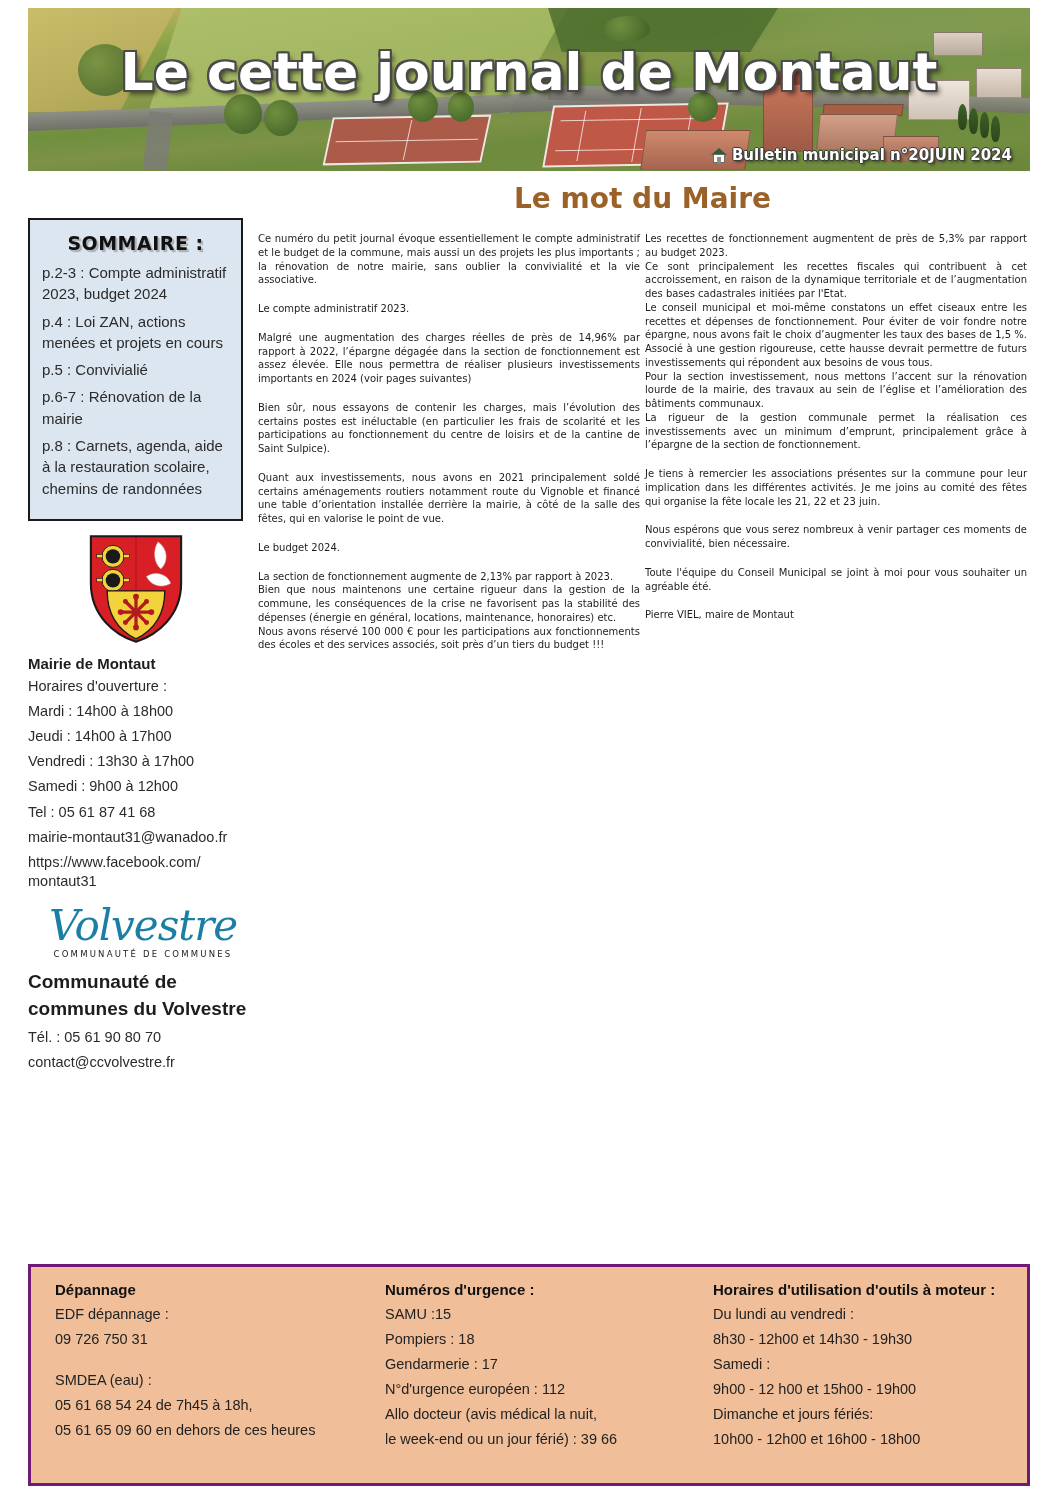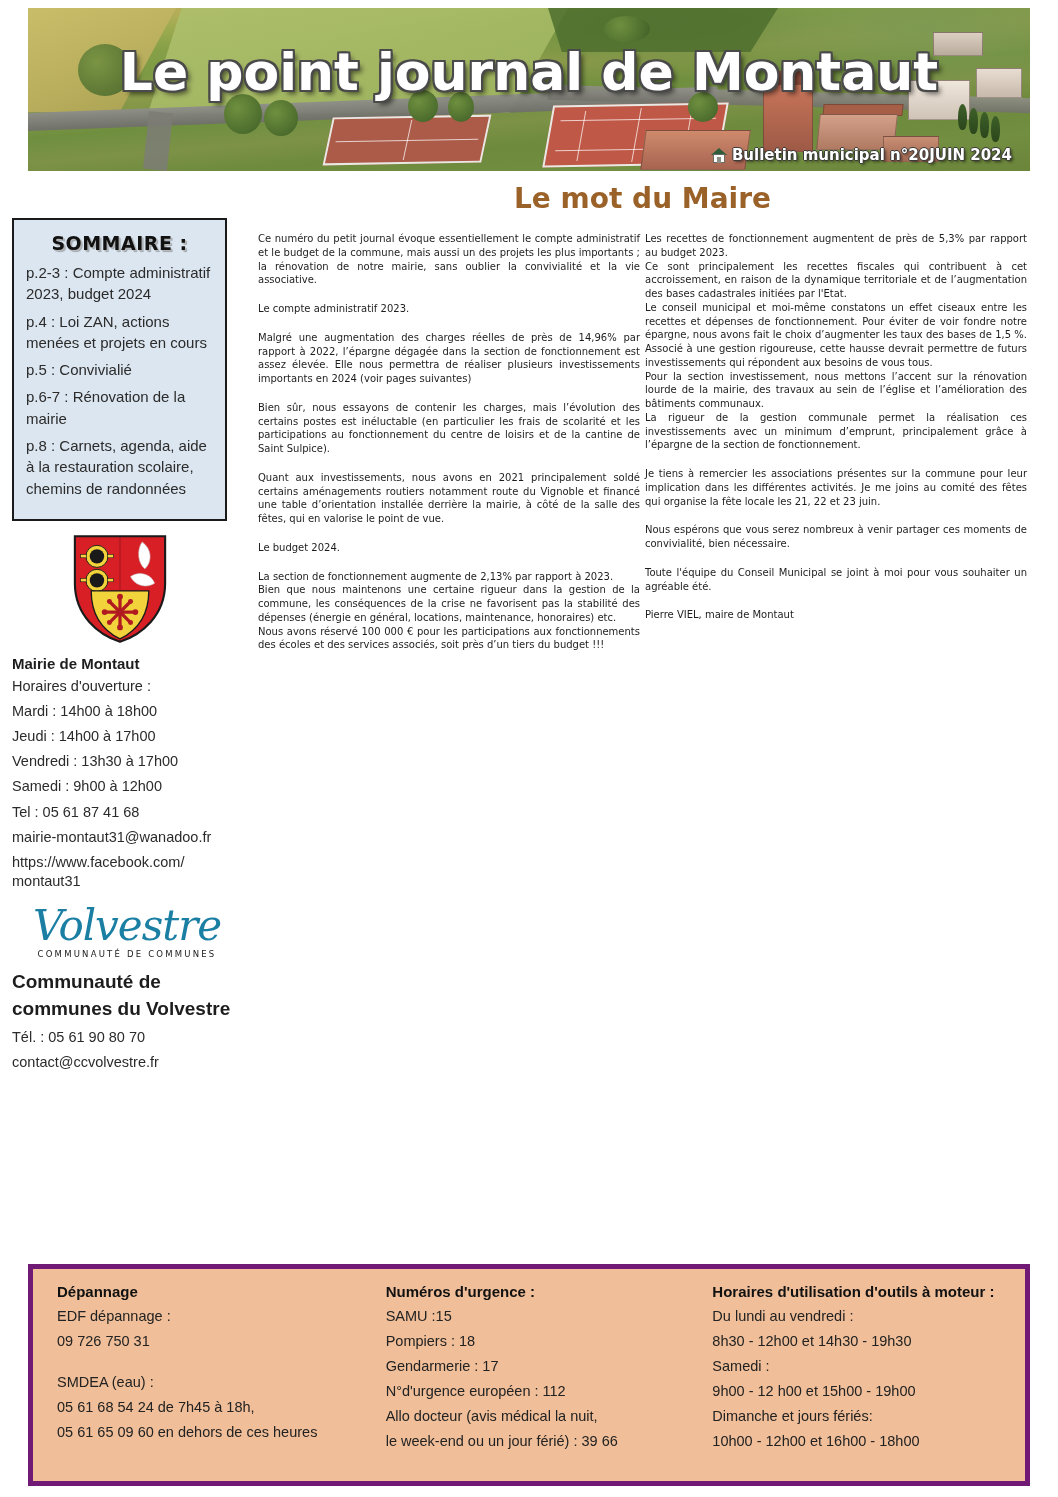--- a/index.html
+++ b/index.html
@@ -137,21 +137,21 @@
   
   .mot-title {
     position: absolute; left: 255px; top: 182px; width: 775px;
     text-align: center;
     font-size: 28px; font-weight: bold;
     color: #9a6228;
     font-family: "DejaVu Sans", sans-serif;
   }
 
   
-  .sidebar { position: absolute; left: 12px; top: 218px; width: 215px; }
+  .sidebar { position: absolute; left: 28px; top: 218px; width: 215px; }
 
   .sommaire {
     border: 2px solid #1a1a1a;
     background: #dce6f0;
     padding: 10px 12px 14px 12px;
     width: 215px;
   }
   .sommaire h2 {
     margin: 2px 0 8px 0;
     font-size: 19px; font-weight: bold;
@@ -207,21 +207,21 @@
   }
   .col p.gap { margin-top: 15px; }
   .col p.nogap { margin-top: 0; }
 
   
   .footer {
     position: absolute;
     left: 28px; top: 1264px;
     width: 1002px; height: 222px;
     background: #f0bf99;
-    border: 5px solid #701a75;
+    border: 3px solid #701a75;
     display: flex;
     padding: 14px 0 0 0;
   }
   .fcol { padding: 0 16px; }
   .fcol.f1 { width: 340px; padding-left: 24px; }
   .fcol.f2 { width: 330px; }
   .fcol.f3 { width: 332px; }
   .fcol h3 {
     margin: 0 0 6px 0;
     font-size: 15px; font-weight: bold; color: #111;
@@ -269,21 +269,21 @@
     <div class="tree" style="left:380px;top:82px;width:30px;height:32px;"></div>
     <div class="tree" style="left:420px;top:84px;width:26px;height:30px;"></div>
     <div class="tree" style="left:660px;top:84px;width:30px;height:30px;"></div>
     <div class="tree" style="left:576px;top:8px;width:46px;height:26px;"></div>
     <div class="cyp" style="left:930px;top:96px;"></div>
     <div class="cyp" style="left:941px;top:100px;"></div>
     <div class="cyp" style="left:952px;top:104px;"></div>
     <div class="cyp" style="left:963px;top:108px;"></div>
   </div>
 
-  <div class="banner-title">Le point journal de Montaut</div>
+  <div class="banner-title">Le cette journal de Montaut</div>
 
   <div class="banner-foot">
     <div class="banner-foot-left">
       <span class="house-icon">
         <span class="hroof"></span>
           <span class="hbody"></span>
           <span class="hdoor"></span>
       </span>
       <span>Bulletin municipal n°20</span>
     </div>

